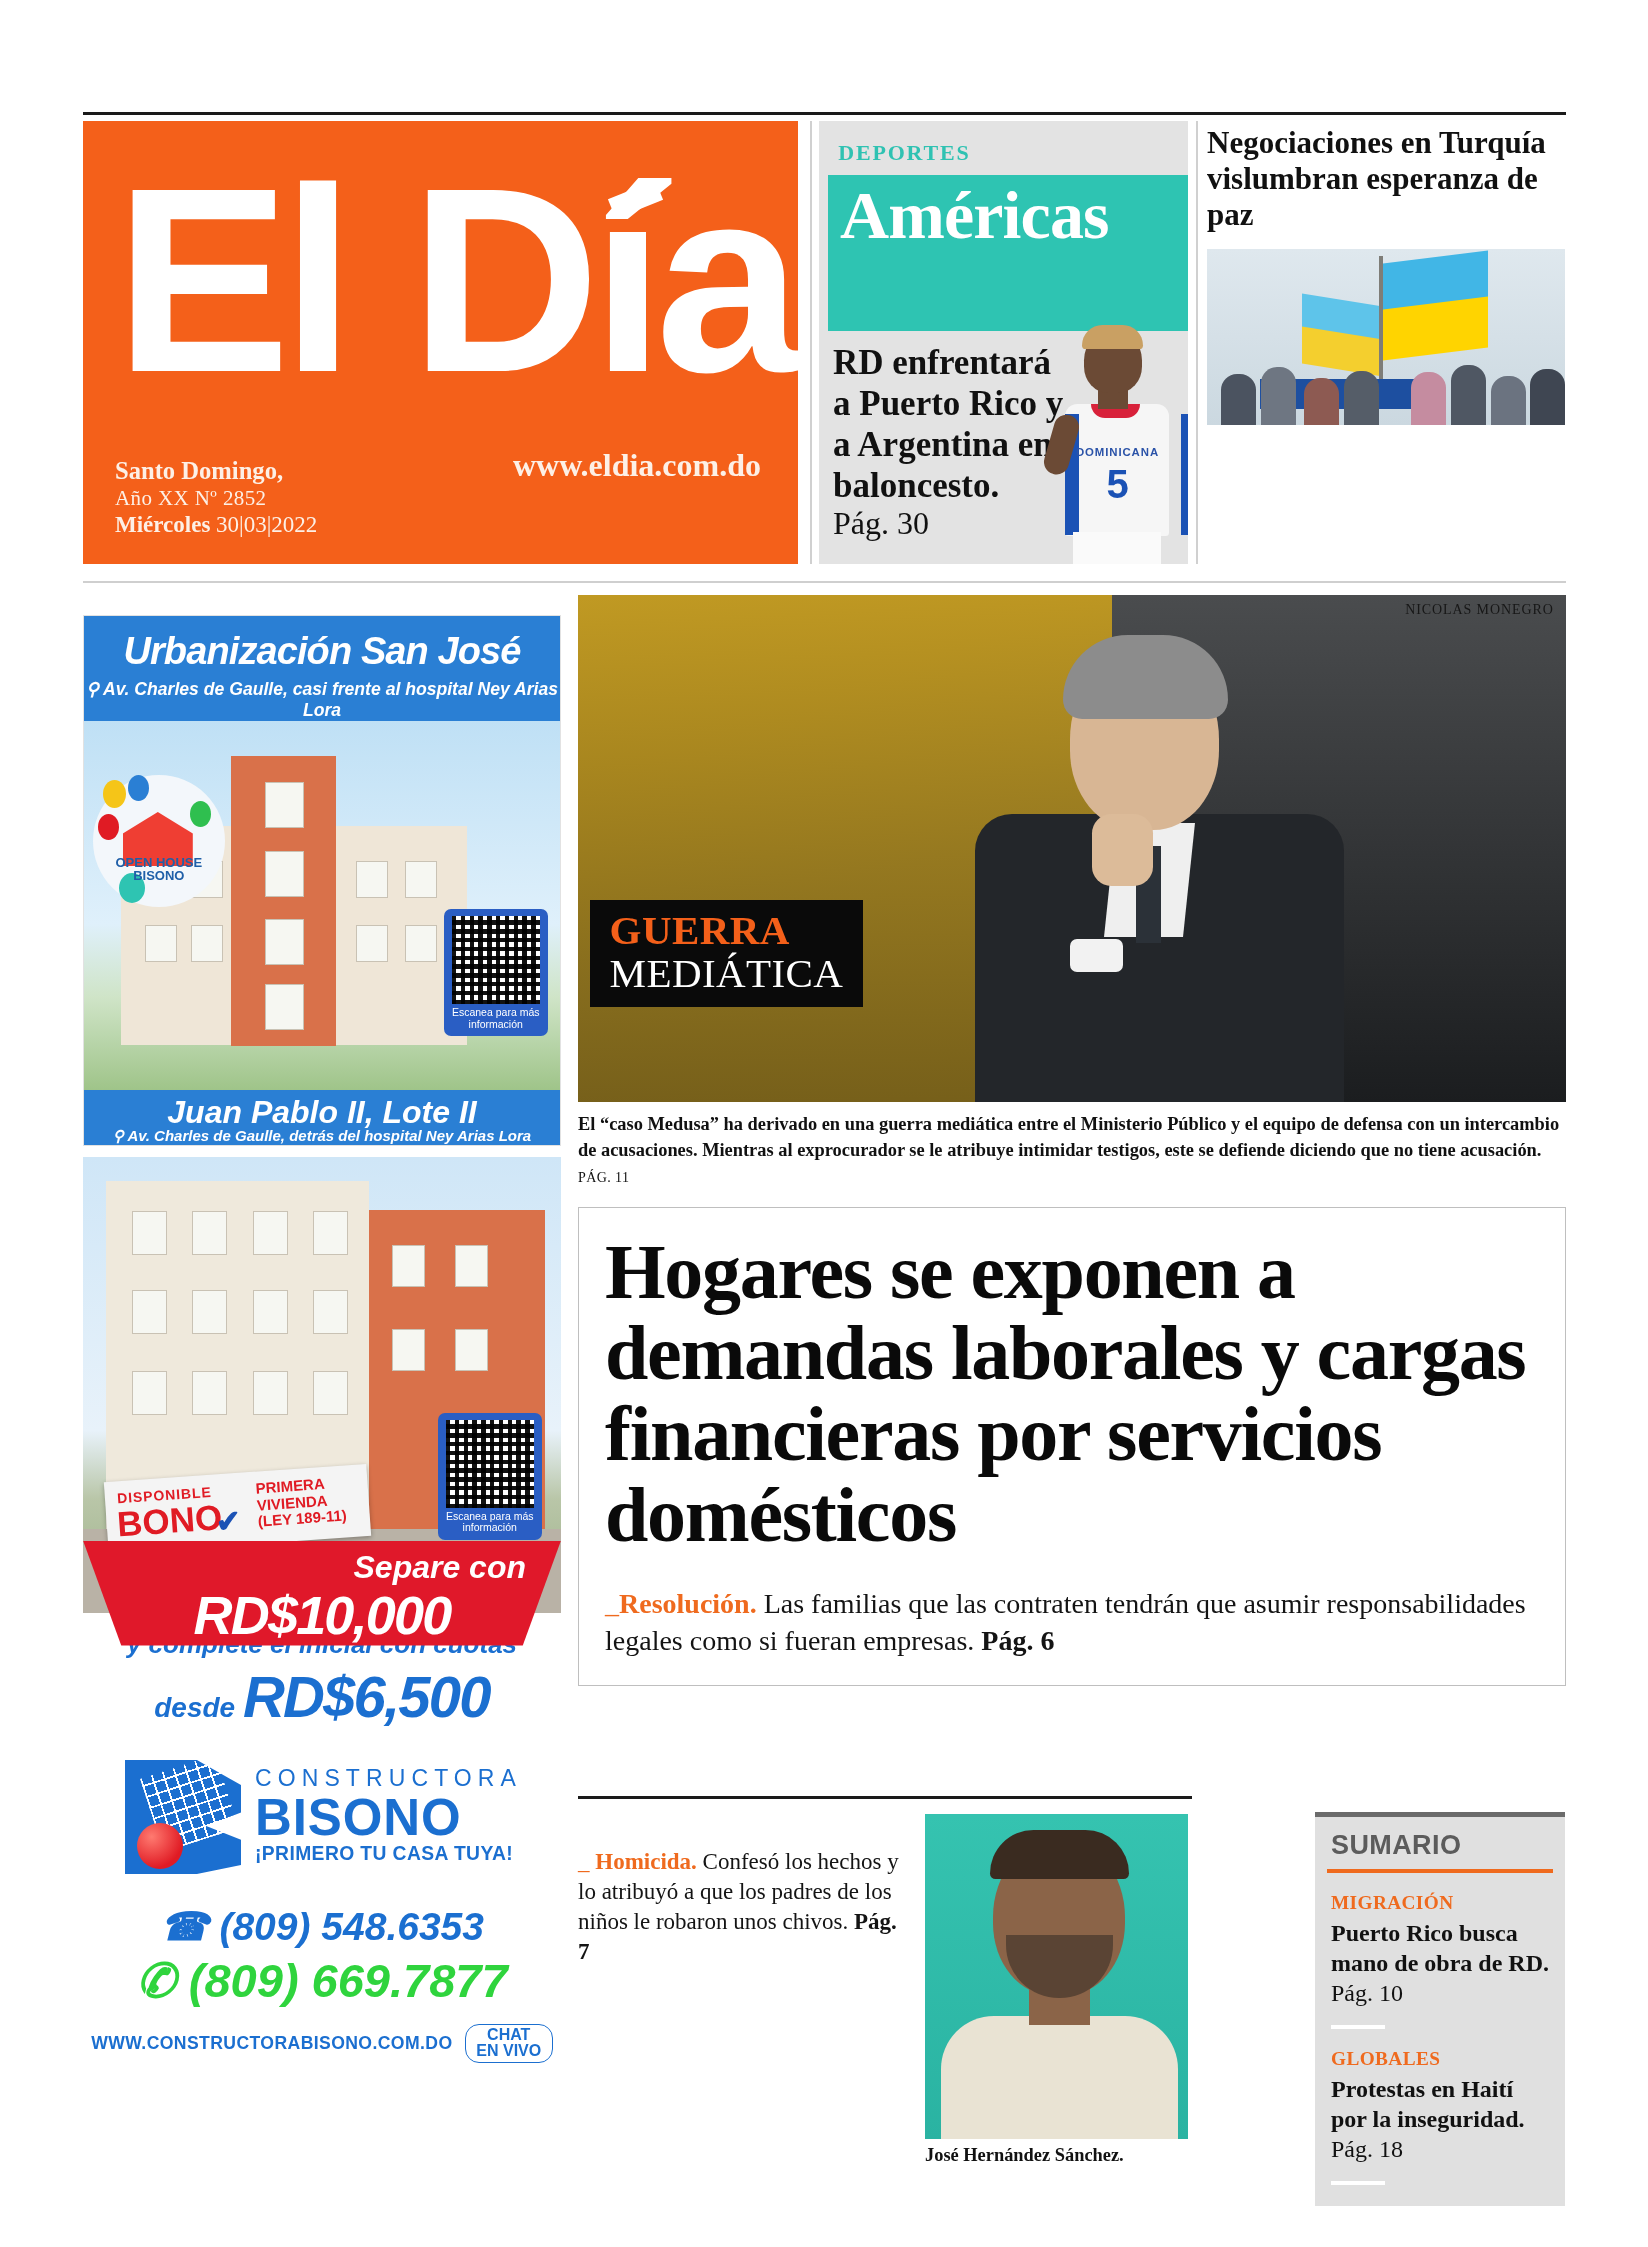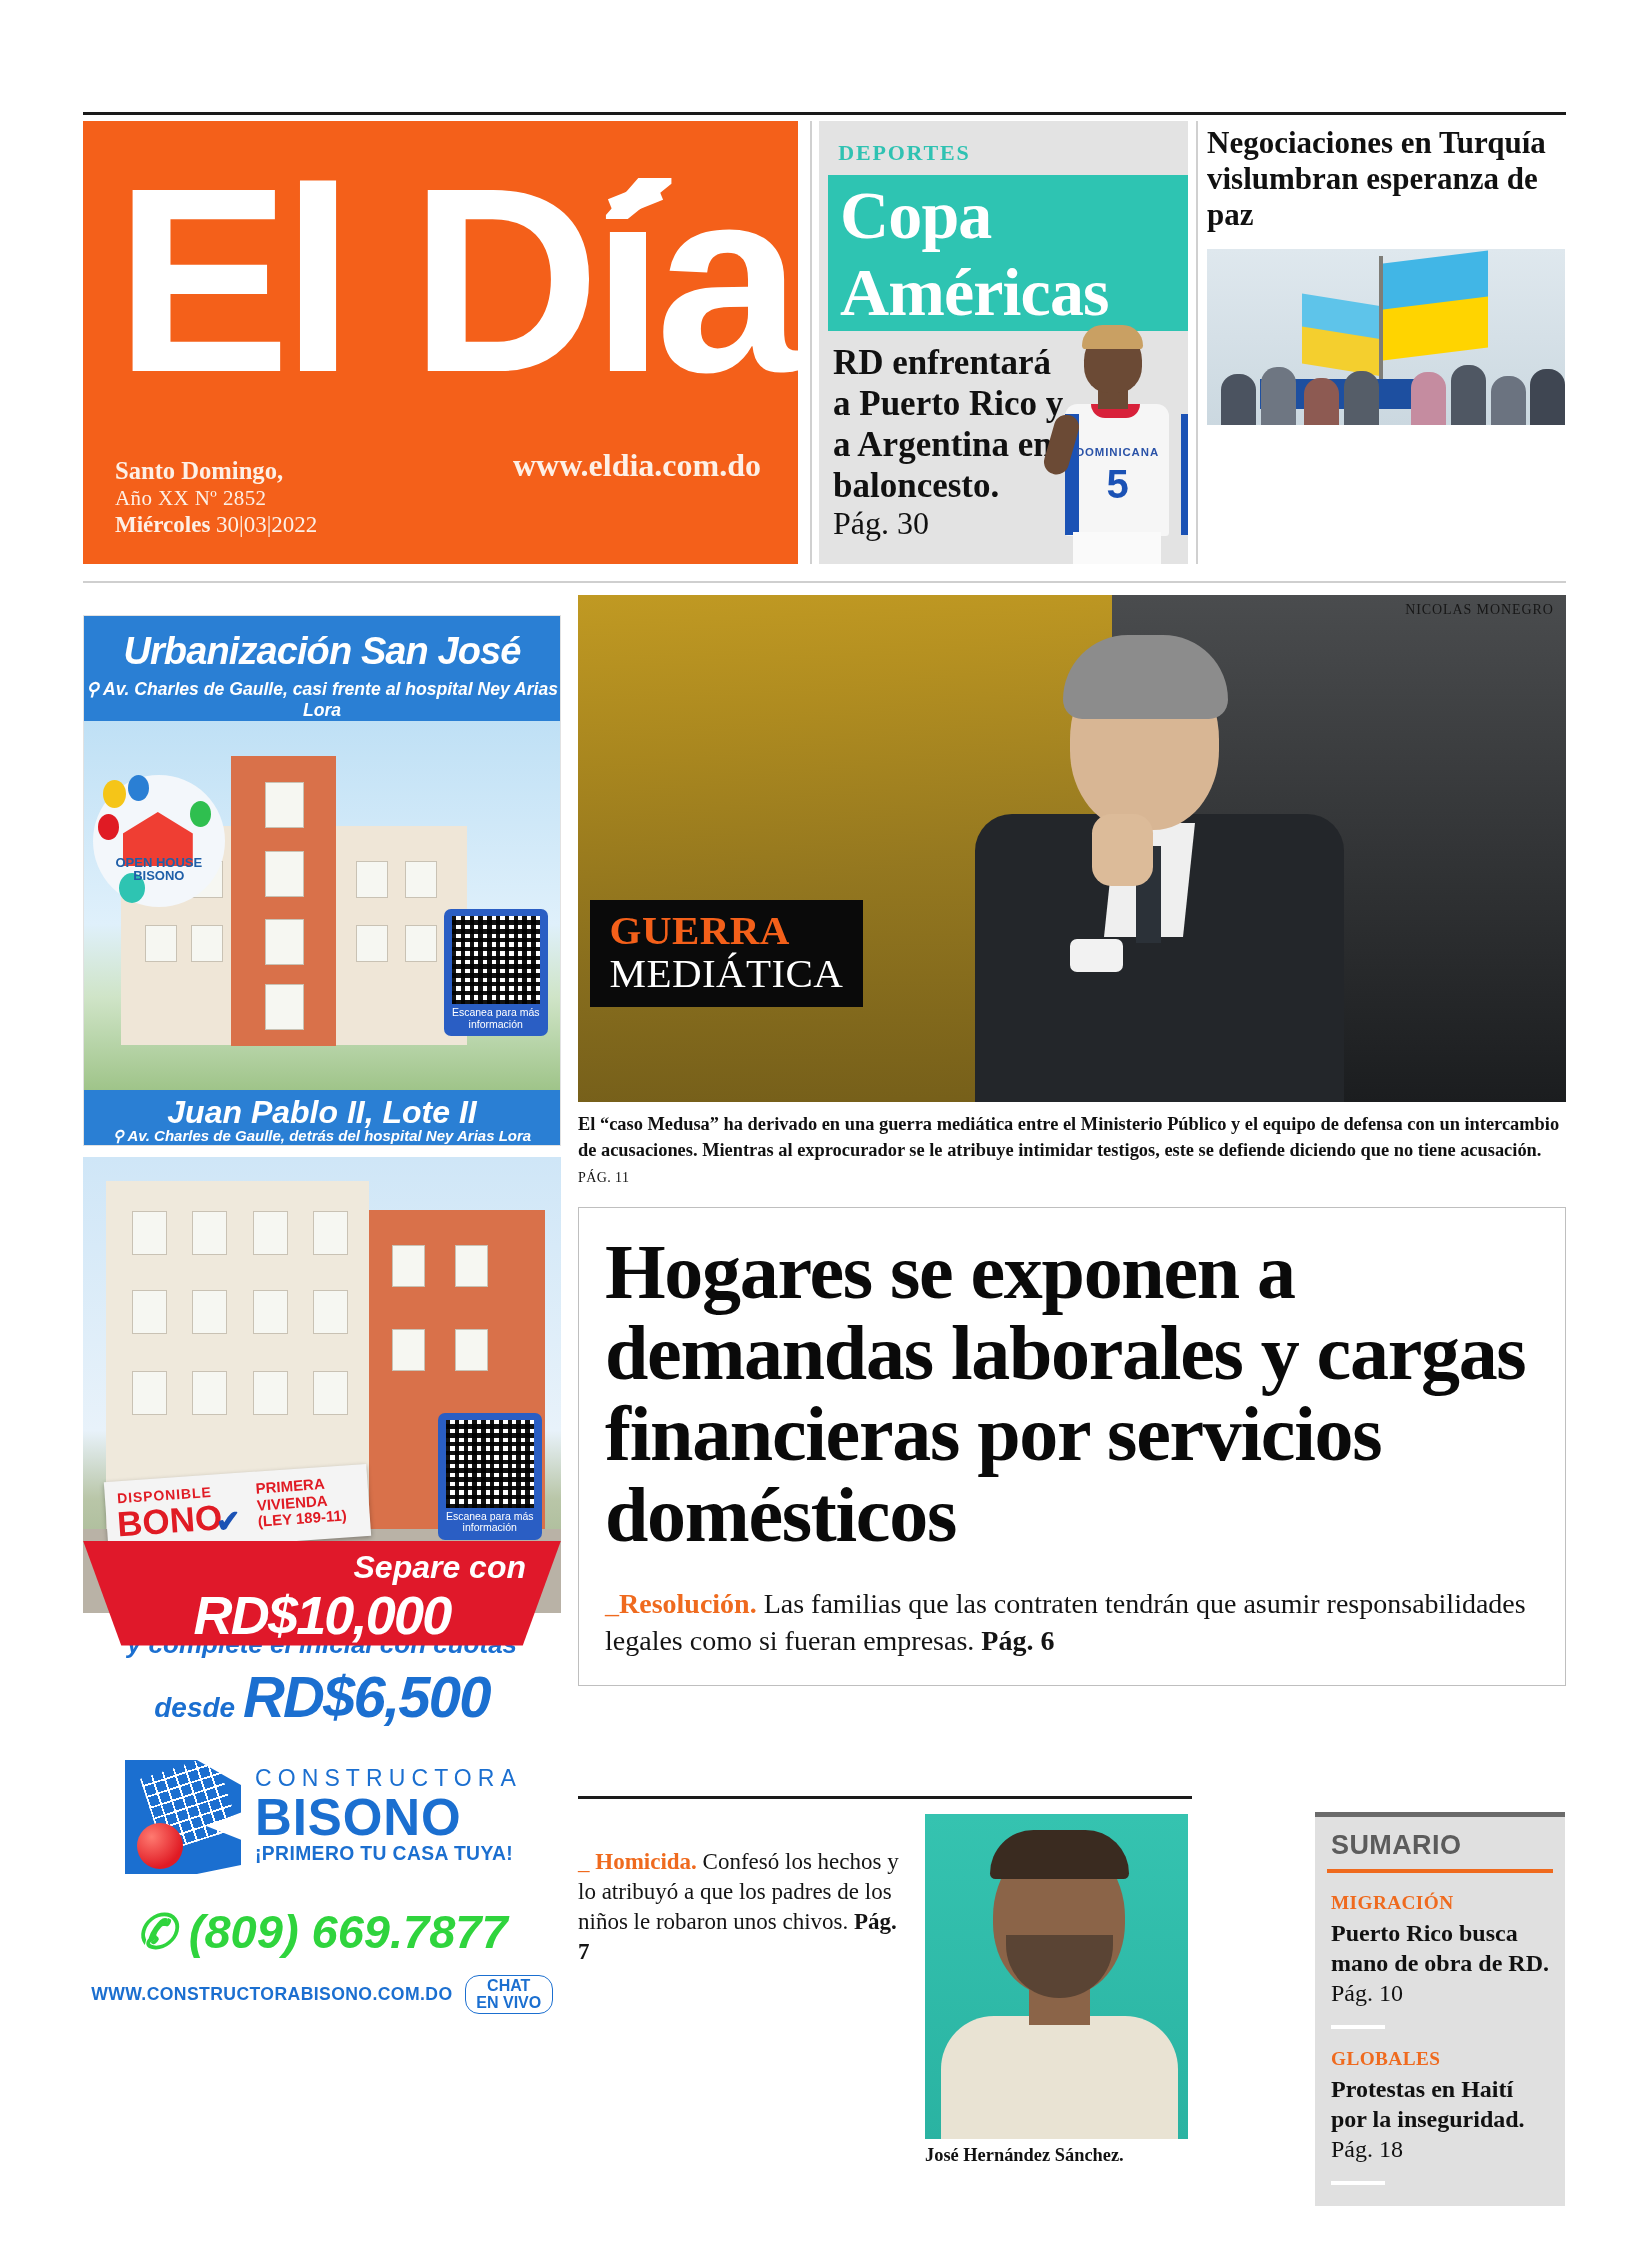--- a/index.html
+++ b/index.html
@@ -277,21 +277,20 @@
       <div class="logo-url">www.eldia.com.do</div>
     </div>
 
     <div class="v-sep" style="left:727px;"></div>
     <div class="v-sep" style="left:1113px;"></div>
 
     <div class="sports">
       <div class="sports-kicker">DEPORTES</div>
       <div class="sports-band">
         <div class="sports-band-t">
-          <div>Copa</div>
           <div>Américas</div>
         </div>
       </div>
       <div class="sports-head">RD enfrentará a Puerto Rico y a Argentina en baloncesto.</div>
       <div class="sports-page">Pág. 30</div>
       <div class="player">
         <div class="p-jersey"></div>
         <div class="p-stripe"></div>
           <div class="p-stripe2"></div>
         <div class="p-collar"></div>
@@ -429,20 +428,21 @@
           <div class="lb-ball"></div>
         </div>
         <div class="lb-txt">
           <div class="lb-c">CONSTRUCTORA</div>
           <div class="lb-n">BISONO</div>
           <div class="lb-s">¡PRIMERO TU CASA TUYA!</div>
         </div>
       </div>
 
       <div class="phones">
+        <div class="ph1">☎ (809) 548.6353</div>
         <div class="ph2">
           <span>✆</span> <span>(809) 669.7877</span>
         </div>
       </div>
 
       <div class="ad2-foot">
         <div class="ad2-web">WWW.CONSTRUCTORABISONO.COM.DO</div>
         <div class="chat-pill">
           <span>CHAT</span><br><span>EN VIVO</span>
         </div>

